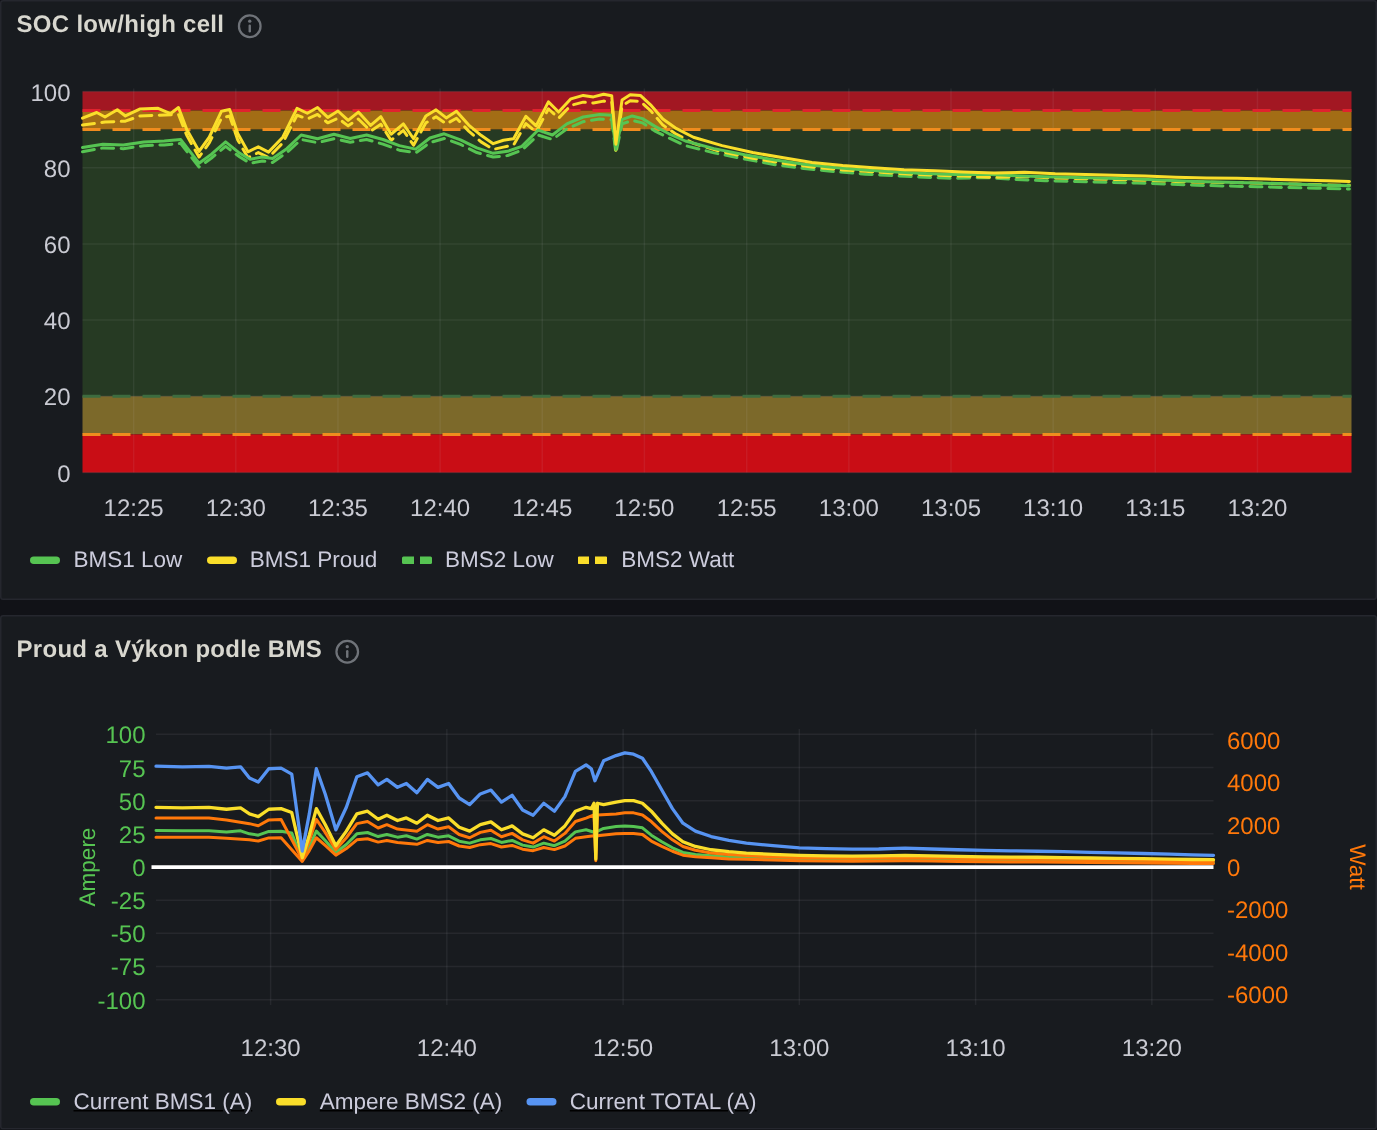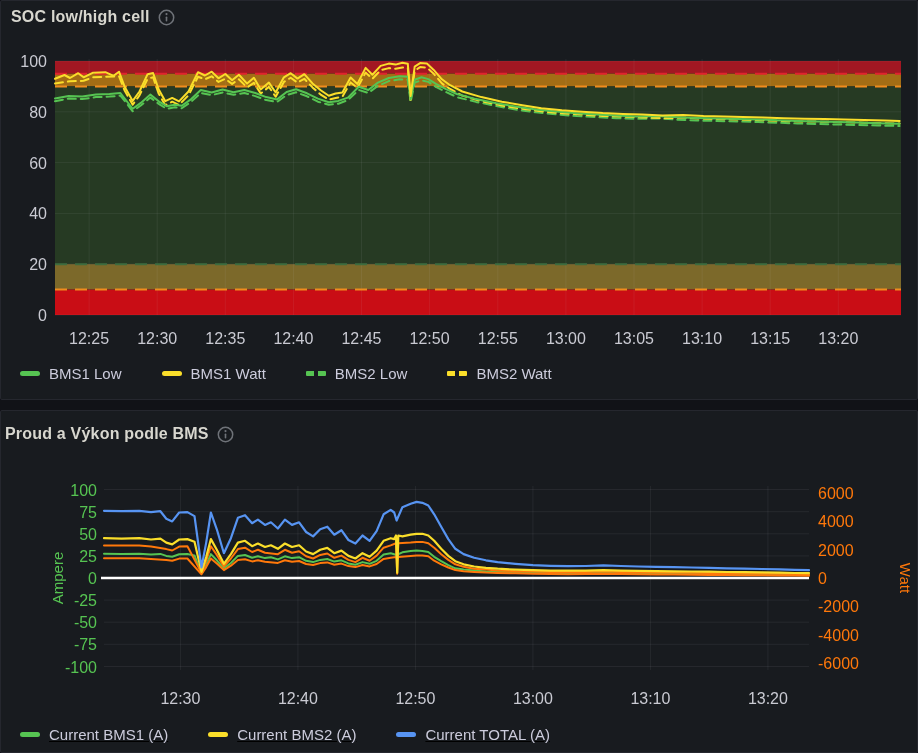--- a/index.html
+++ b/index.html
@@ -3,26 +3,26 @@
 <meta charset="utf-8">
 <style>
   html,body{margin:0;padding:0;background:#111217;width:918px;height:753px;
     font-family:"Liberation Sans",sans-serif;position:relative;overflow:hidden;}
   .panel{position:absolute;left:0;width:918px;background:#181b1f;
     border:1px solid #25272e;border-radius:2px;box-sizing:border-box;}
   #panel1{top:0;height:400px;}
   #panel2{top:410px;height:343px;}
   .panel-header{display:flex;align-items:center;gap:8px;}
   #panel1 .panel-header{padding:7px 0 0 10px;}
-  #panel2 .panel-header{padding:14px 0 0 4px;}
+  #panel2 .panel-header{padding:14px 0 0 10px;}
   .panel-title{color:#d8d7cf;font-size:16px;font-weight:700;letter-spacing:.2px;}
   .info-icon{flex:0 0 auto;opacity:.75;}
   svg.plot{position:absolute;left:0;top:0;}
   svg text{font-family:"Liberation Sans",sans-serif;}
-  .legend{position:absolute;display:flex;gap:40px;align-items:center;}
+  .legend{position:absolute;display:flex;gap:16px;align-items:center;}
   #legend1{left:19px;bottom:17px;}
   #legend2{left:19px;bottom:9px;text-decoration:underline;}
   .legend-item{display:flex;align-items:center;gap:9px;color:#ccccdc;
     font-size:15px;cursor:pointer;white-space:nowrap;}
   .pill{width:20px;height:5px;border-radius:3px;flex:0 0 auto;}
   .pill.dashed{border-radius:1px;}
 </style>
 </head>
 <body>
 
@@ -86,21 +86,21 @@
       <text x="769.2" y="343" fill="#c9cad2" font-size="16" text-anchor="middle">13:15</text>
       <text x="837.3" y="343" fill="#c9cad2" font-size="16" text-anchor="middle">13:20</text>
     </svg>
   <div class="legend" id="legend1">
       <div class="legend-item">
         <span class="pill" style="background: rgb(86, 196, 82);"></span>
         <span>BMS1 Low</span>
       </div>
       <div class="legend-item">
         <span class="pill" style="background: rgb(250, 222, 42);"></span>
-        <span>BMS1 Watt</span>
+        <span>BMS1 Proud</span>
       </div>
       <div class="legend-item">
         <span class="pill dashed" style="background: repeating-linear-gradient(90deg, rgb(86, 196, 82) 0px, rgb(86, 196, 82) 8px, transparent 8px, transparent 12px);"></span>
         <span>BMS2 Low</span>
       </div>
       <div class="legend-item">
         <span class="pill dashed" style="background: repeating-linear-gradient(90deg, rgb(250, 222, 42) 0px, rgb(250, 222, 42) 8px, transparent 8px, transparent 12px);"></span>
         <span>BMS2 Watt</span>
       </div>
     </div>
@@ -161,20 +161,20 @@
       <text transform="translate(62,167) rotate(-90)" fill="#56c452" font-size="15" text-anchor="middle">Ampere</text>
       <text transform="translate(899,167) rotate(90)" fill="#ff780a" font-size="15" text-anchor="middle">Watt</text>
     </svg>
   <div class="legend" id="legend2">
       <div class="legend-item">
         <span class="pill" style="background: rgb(86, 196, 82);"></span>
         <span>Current BMS1 (A)</span>
       </div>
       <div class="legend-item">
         <span class="pill" style="background: rgb(250, 222, 42);"></span>
-        <span>Current BMS2 (A)</span>
+        <span>Ampere BMS2 (A)</span>
       </div>
       <div class="legend-item">
         <span class="pill" style="background: rgb(87, 148, 242);"></span>
         <span>Current TOTAL (A)</span>
       </div>
     </div>
 </div>
 
 </body></html>

